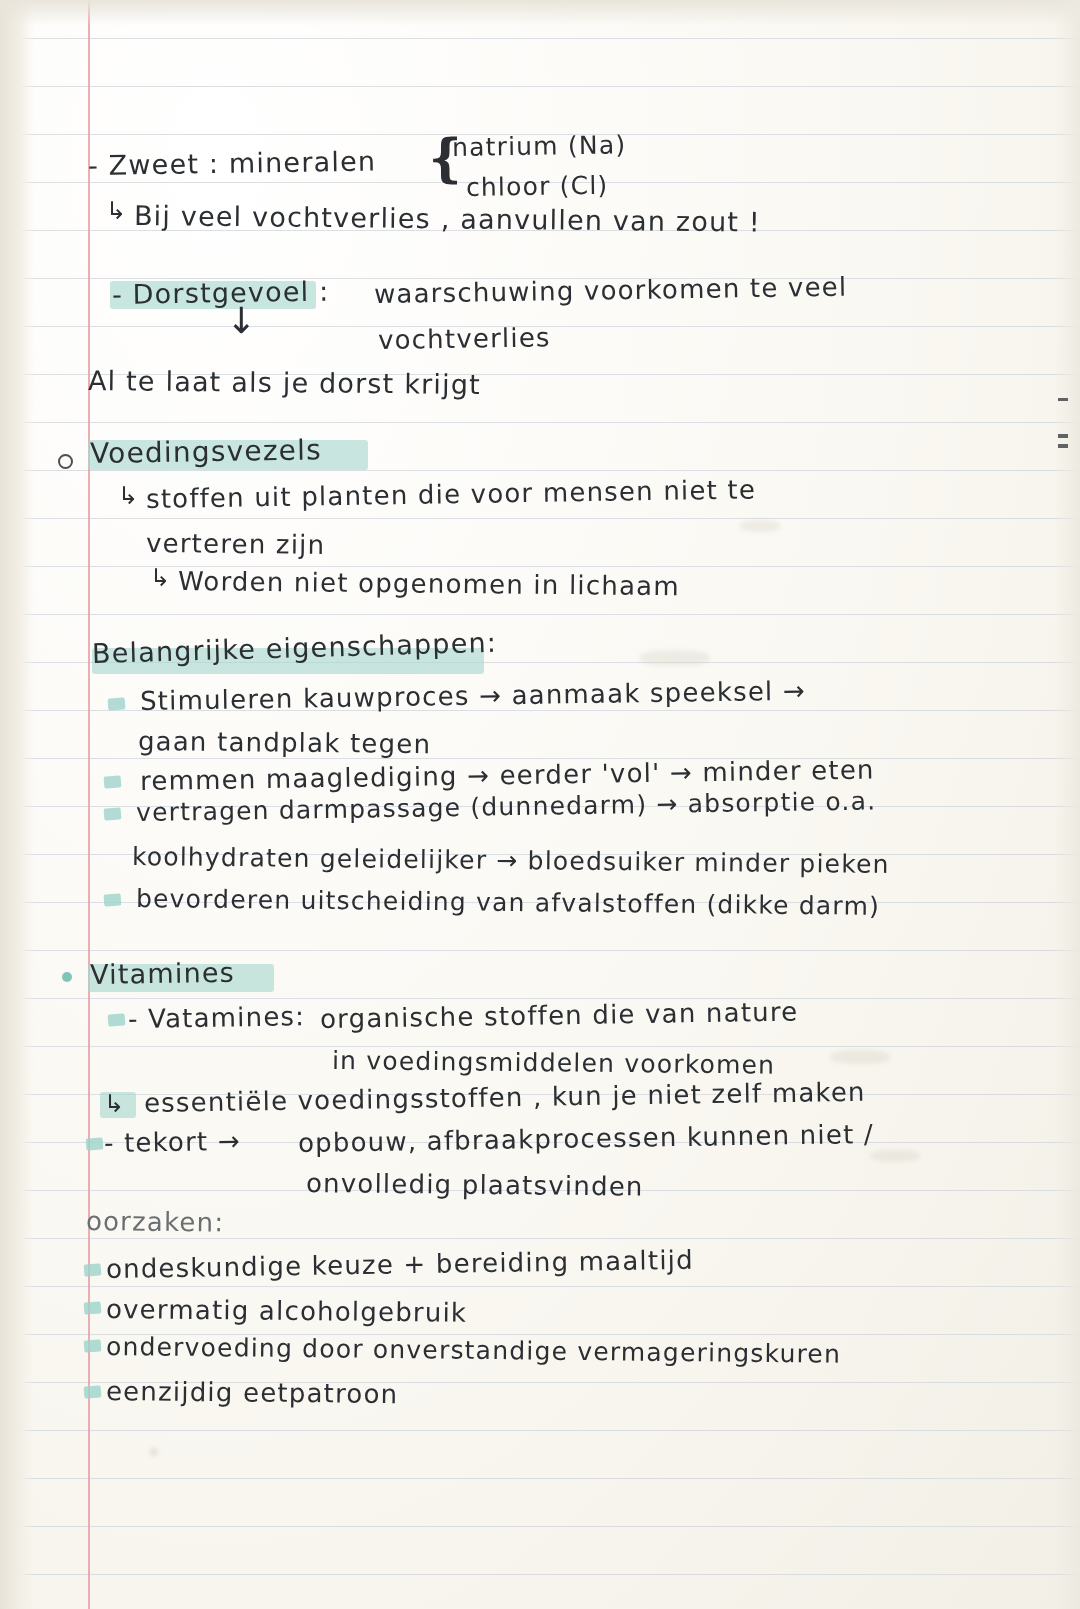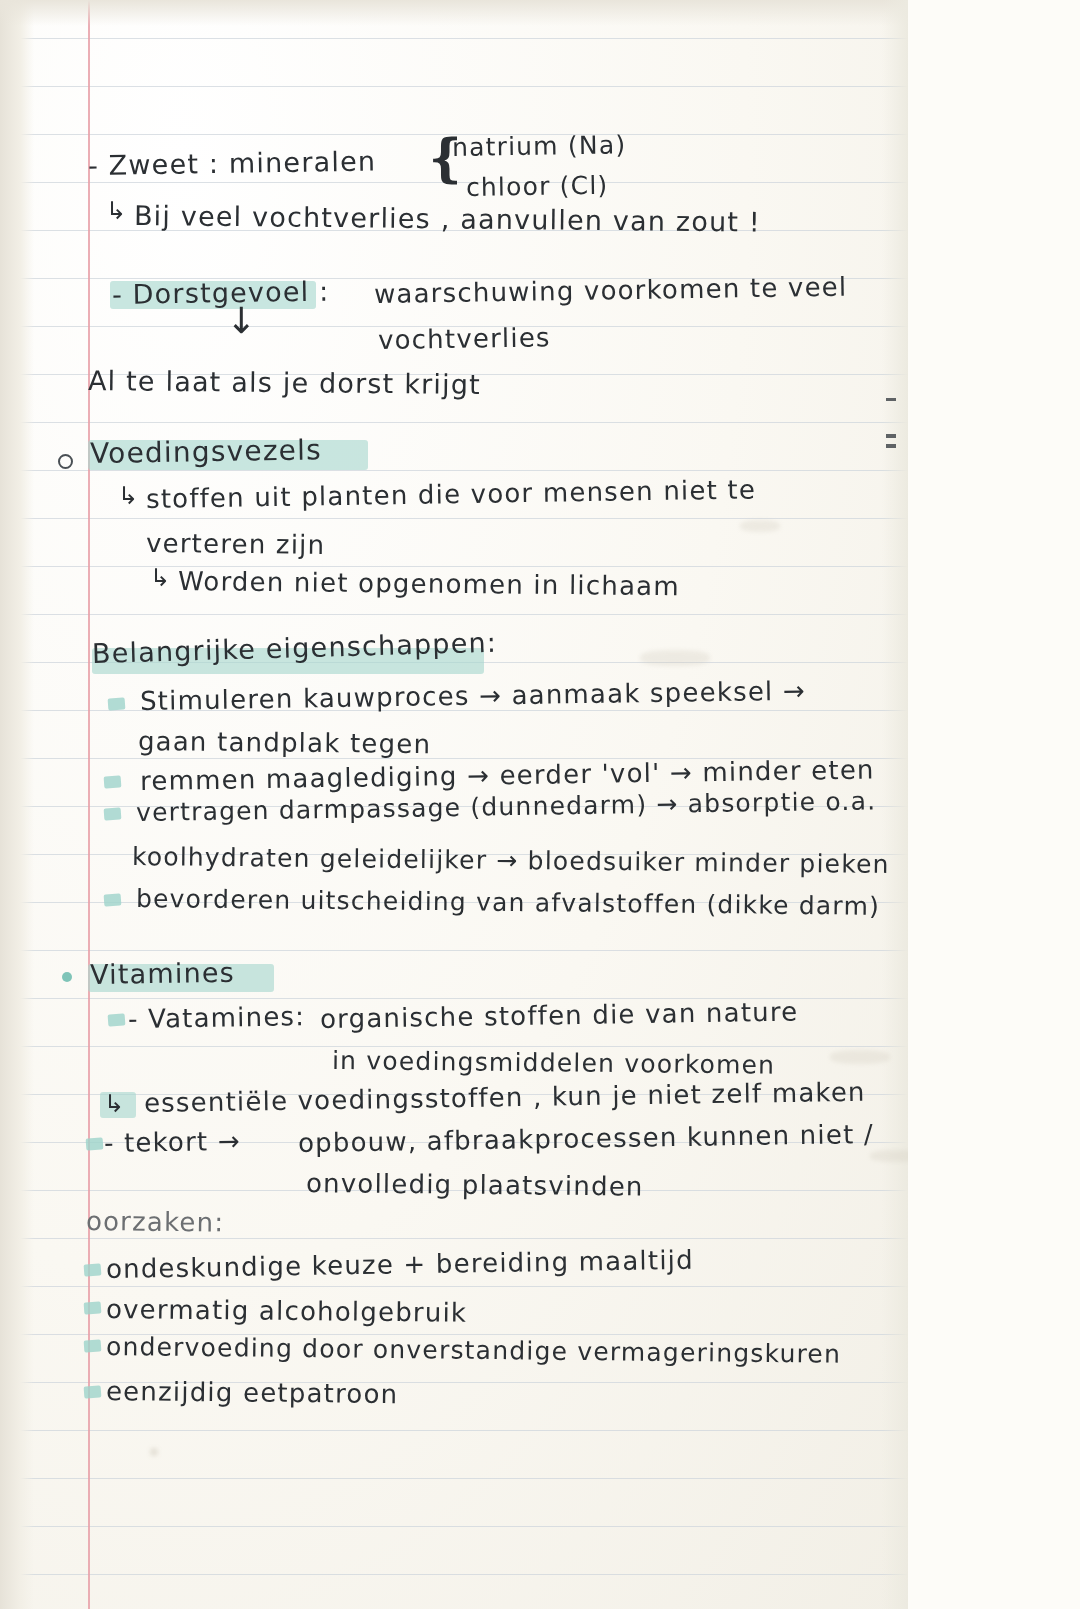--- a/index.html
+++ b/index.html
@@ -10,21 +10,21 @@
     width: 1080px;
     height: 1609px;
     overflow: hidden;
     font-family: "DejaVu Sans", sans-serif;
     background: #fdfcf8;
   }
 
   
   #page {
     position: relative;
-    width: 908px;
+    width: 1080px;
     height: 1609px;
     background:
       radial-gradient(ellipse at 20% 10%, #ffffff 0%, #faf8f2 55%, #f2efe6 100%);
     overflow: hidden;
   }
 
   
   #rules {
     position: absolute;
     left: 0; top: 0; right: 0; bottom: 0;

